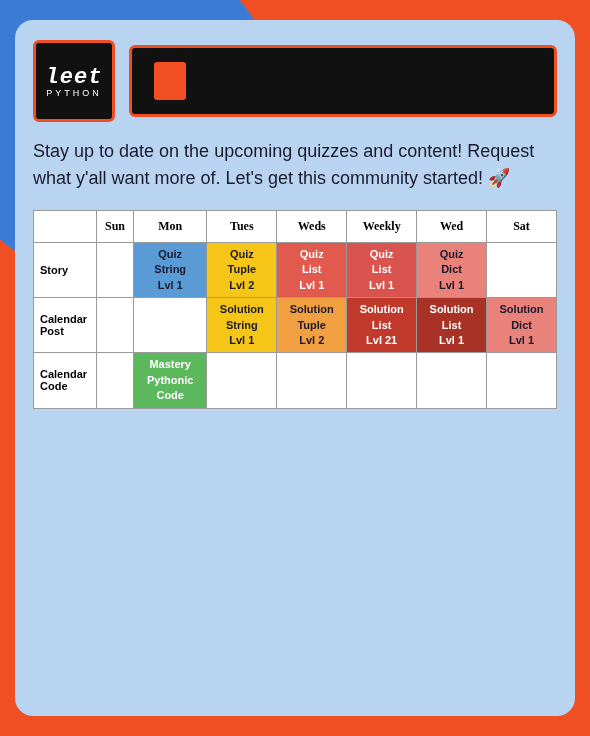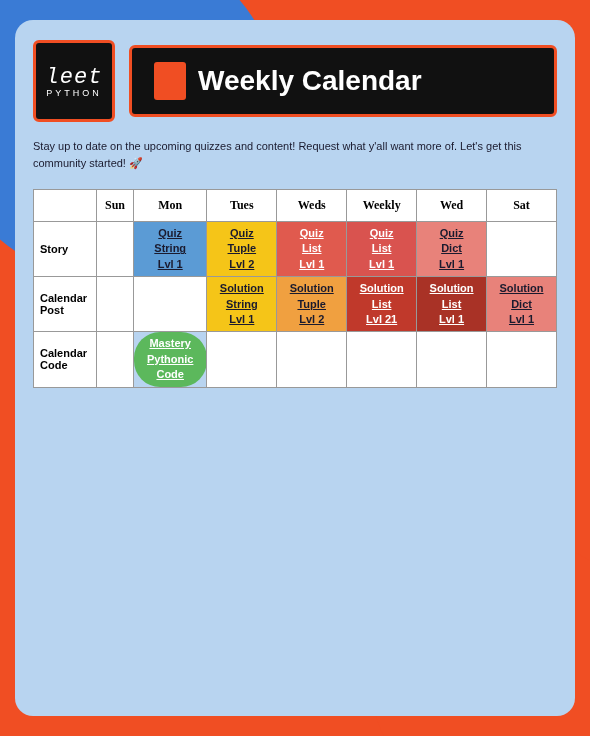--- a/index.html
+++ b/index.html
@@ -66,21 +66,21 @@
       align-items: center;
       justify-content: center;
       flex-shrink: 0;
     }
 
     .logo-text-leet {
       color: white;
       font-family: 'Courier New', monospace;
       font-size: 22px;
       font-style: italic;
-      font-weight: normal;
+      font-weight: bold;
       letter-spacing: 1px;
     }
 
     .logo-text-python {
       color: white;
       font-size: 9px;
       letter-spacing: 3px;
       text-transform: uppercase;
       margin-top: -2px;
     }
@@ -105,21 +105,21 @@
     }
 
     .title-text {
       color: white;
       font-size: 28px;
       font-weight: bold;
       white-space: nowrap;
     }
 
     .subtitle {
-      font-size: 11px;
+      font-size: 18px;
       color: #1a1a2e;
       line-height: 1.5;
       margin-bottom: 18px;
       font-weight: 500;
     }
 
     table {
       width: 100%;
       border-collapse: collapse;
       font-size: 11px;
@@ -210,44 +210,41 @@
     .cell-sol-salmon {
       background: #e8827a;
       color: #1a1a2e;
       font-weight: bold;
     }
 
     .cell-mastery {
       background: #5cb85c;
       color: white;
       font-weight: bold;
-      border-radius: 26px;
     }
 
     .cell-text {
       line-height: 1.4;
-      text-decoration: underline;
     }
   </style>
 </head>
 <body>
 
 <div class="bg-circle-blue"></div>
 <div class="bg-circle-orange-br"></div>
 
 <div class="main-card">
 
   <div class="header">
     <div class="logo-box">
       <span class="logo-text-leet">leet</span>
       <span class="logo-text-python">python</span>
     </div>
     <div class="title-box">
       <div class="title-icon"></div>
-      <span class="title-text">Weekly Calendar</span>
     </div>
   </div>
 
   <p class="subtitle">Stay up to date on the upcoming quizzes and content! Request what y'all want more of. Let's get this community started! 🚀</p>
 
   <table>
     <thead>
       <tr>
         <th></th>
         <th>Sun</th>

